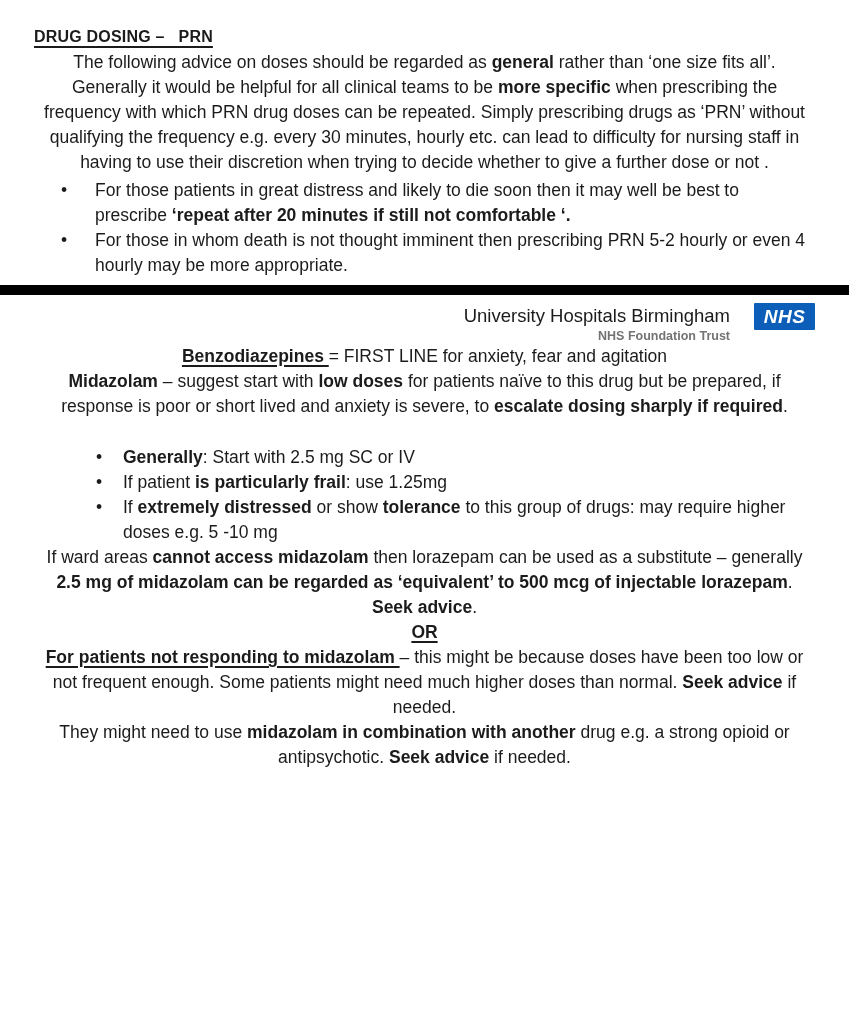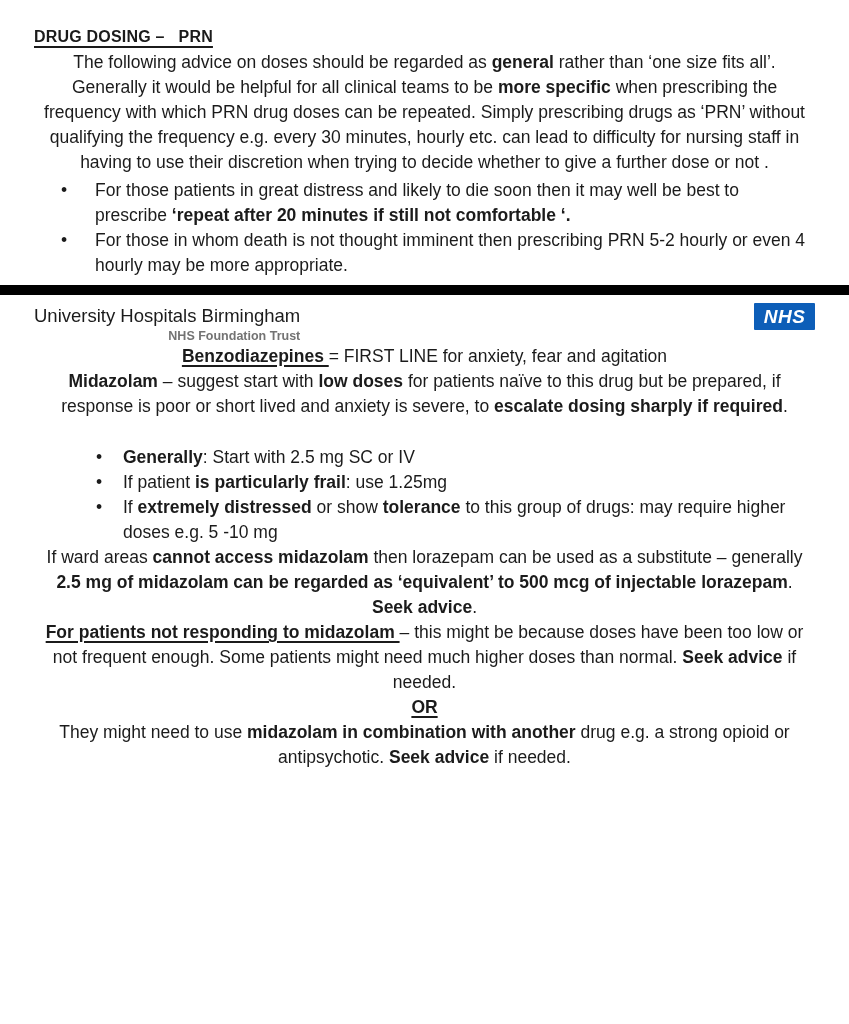--- a/index.html
+++ b/index.html
@@ -65,21 +65,21 @@
   ul.blist2 li::before { left: 62px; }
 
   .divider {
     height: 10px;
     background: #000000;
     margin: 7px -34px 0 -34px;
   }
 
   .nhs-header {
     display: flex;
-    justify-content: space-between;
+    justify-content: flex-end;
     align-items: flex-start;
     margin-top: 9px;
     gap: 12px;
   }
   .nhs-col {
     display: flex;
     flex-direction: column;
     align-items: flex-end;
   }
   .org-name {
@@ -154,19 +154,19 @@
 
   <ul class="blist blist2">
     <li class="runs"><span class="b">Generally</span><span>: Start with 2.5 mg SC or IV</span></li>
     <li class="runs"><span>If patient </span><span class="b">is particularly frail</span><span>: use 1.25mg</span></li>
     <li class="runs"><span>If </span><span class="b">extremely distressed</span><span> or show </span><span class="b">tolerance</span><span> to this group of drugs: may require higher doses e.g. 5 -10 mg</span></li>
   </ul>
 
   <p class="para runs ward"><span>If ward areas </span><span class="b">cannot access midazolam</span><span> then lorazepam can be used as a substitute – generally </span><span class="b">2.5 mg of midazolam can be regarded as ‘equivalent’ to 500 mcg of injectable lorazepam</span><span>.</span></p>
   <p class="para runs seek"><span class="b">Seek advice</span><span>.</span></p>
 
+  <p class="para runs or-sep"><span class="b u">OR</span></p>
+
   <p class="para runs resp"><span class="b u">For patients not responding to midazolam </span><span>– this might be because doses have been too low or not frequent enough. Some patients might need much higher doses than normal. </span><span class="b">Seek advice</span><span> if needed.</span></p>
-
-  <p class="para runs or-sep"><span class="b u">OR</span></p>
 
   <p class="para runs final"><span>They might need to use </span><span class="b">midazolam in combination with another</span><span> drug e.g. a strong opioid or antipsychotic. </span><span class="b">Seek advice</span><span> if needed.</span></p>
 
 </div>
 
 </body></html>

